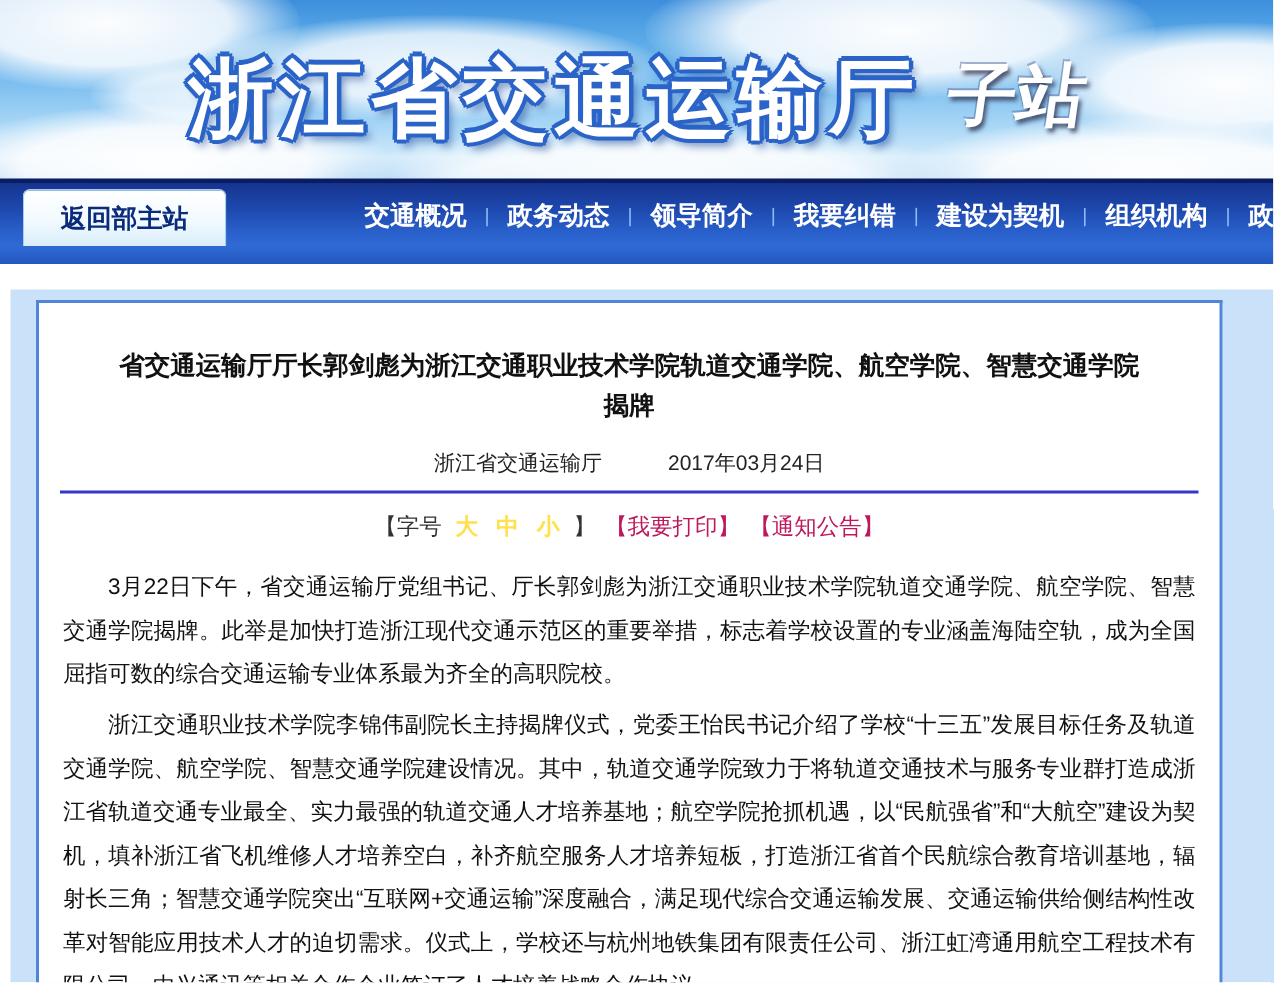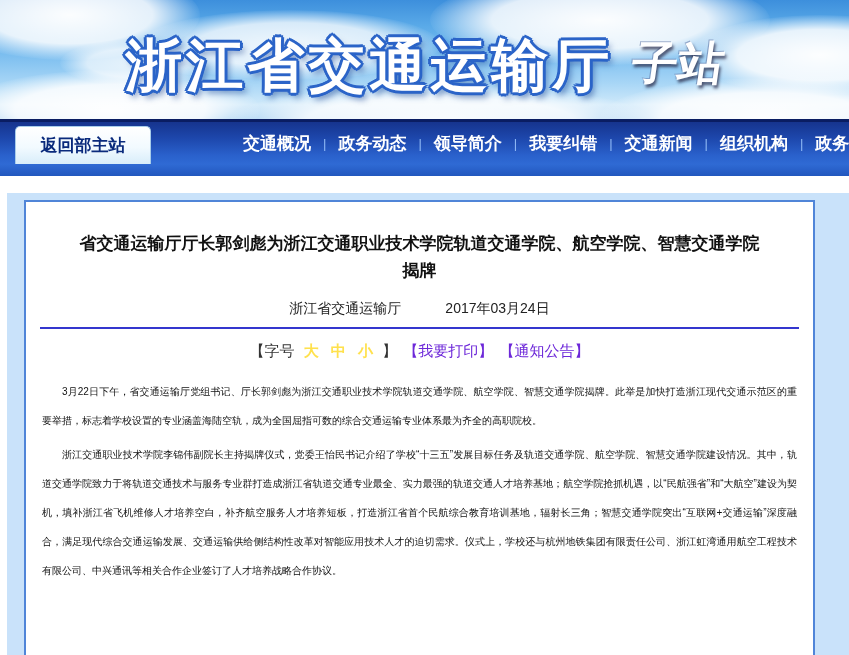--- a/index.html
+++ b/index.html
@@ -47,24 +47,24 @@
     background:#ffffff; border:2px solid #5085d8; border-bottom:none; padding:28px 14px 10px 14px; }
 
   .article-title { text-align:center; font-size:17px; font-weight:bold; color:#111;
     line-height:27px; padding:0 36px; }
   .meta-line { margin-top:16px; text-align:center; font-size:14px; color:#222;
     display:flex; justify-content:center; gap:44px; }
   .meta-rule { margin-top:9px; border-top:2px solid #3436ce; height:0; }
   .tool-line { margin-top:13px; text-align:center; font-size:15px; color:#333; }
   .tool-line span { margin:16px 1px; }
   .font-opt { color:#ffe14d; font-weight:bold; cursor:pointer; margin:0 4px !important; }
-  .tool-btn { color:#6d28d9; cursor:pointer; }
+  .tool-btn { color:#be185d; cursor:pointer; }
 
   .body-text { margin-top:16px; padding:0 2px; }
-  .body-text p { font-size:10px; color:#111; line-height:29px; text-align:justify;
+  .body-text p { font-size:15px; color:#111; line-height:29px; text-align:justify;
     text-indent:2em; margin-bottom:5px; }
 </style>
 </head>
 <body>
 
 <div class="page">
 
   <div class="banner">
     <div class="cloud c1"></div>
     <div class="cloud c2"></div>
@@ -84,21 +84,21 @@
     <div class="back-tab">返回部主站</div>
     <div class="nav-items">
       <span class="nav-item">交通概况</span>
       <span class="nav-sep">|</span>
       <span class="nav-item">政务动态</span>
       <span class="nav-sep">|</span>
       <span class="nav-item">领导简介</span>
       <span class="nav-sep">|</span>
       <span class="nav-item">我要纠错</span>
       <span class="nav-sep">|</span>
-      <span class="nav-item">交通新闻</span>
+      <span class="nav-item">建设为契机</span>
       <span class="nav-sep">|</span>
       <span class="nav-item">组织机构</span>
       <span class="nav-sep">|</span>
       <span class="nav-item">政务动态</span>
       <span class="nav-sep">|</span>
 
     </div>
   </div>
 
   <div class="content-outer">

